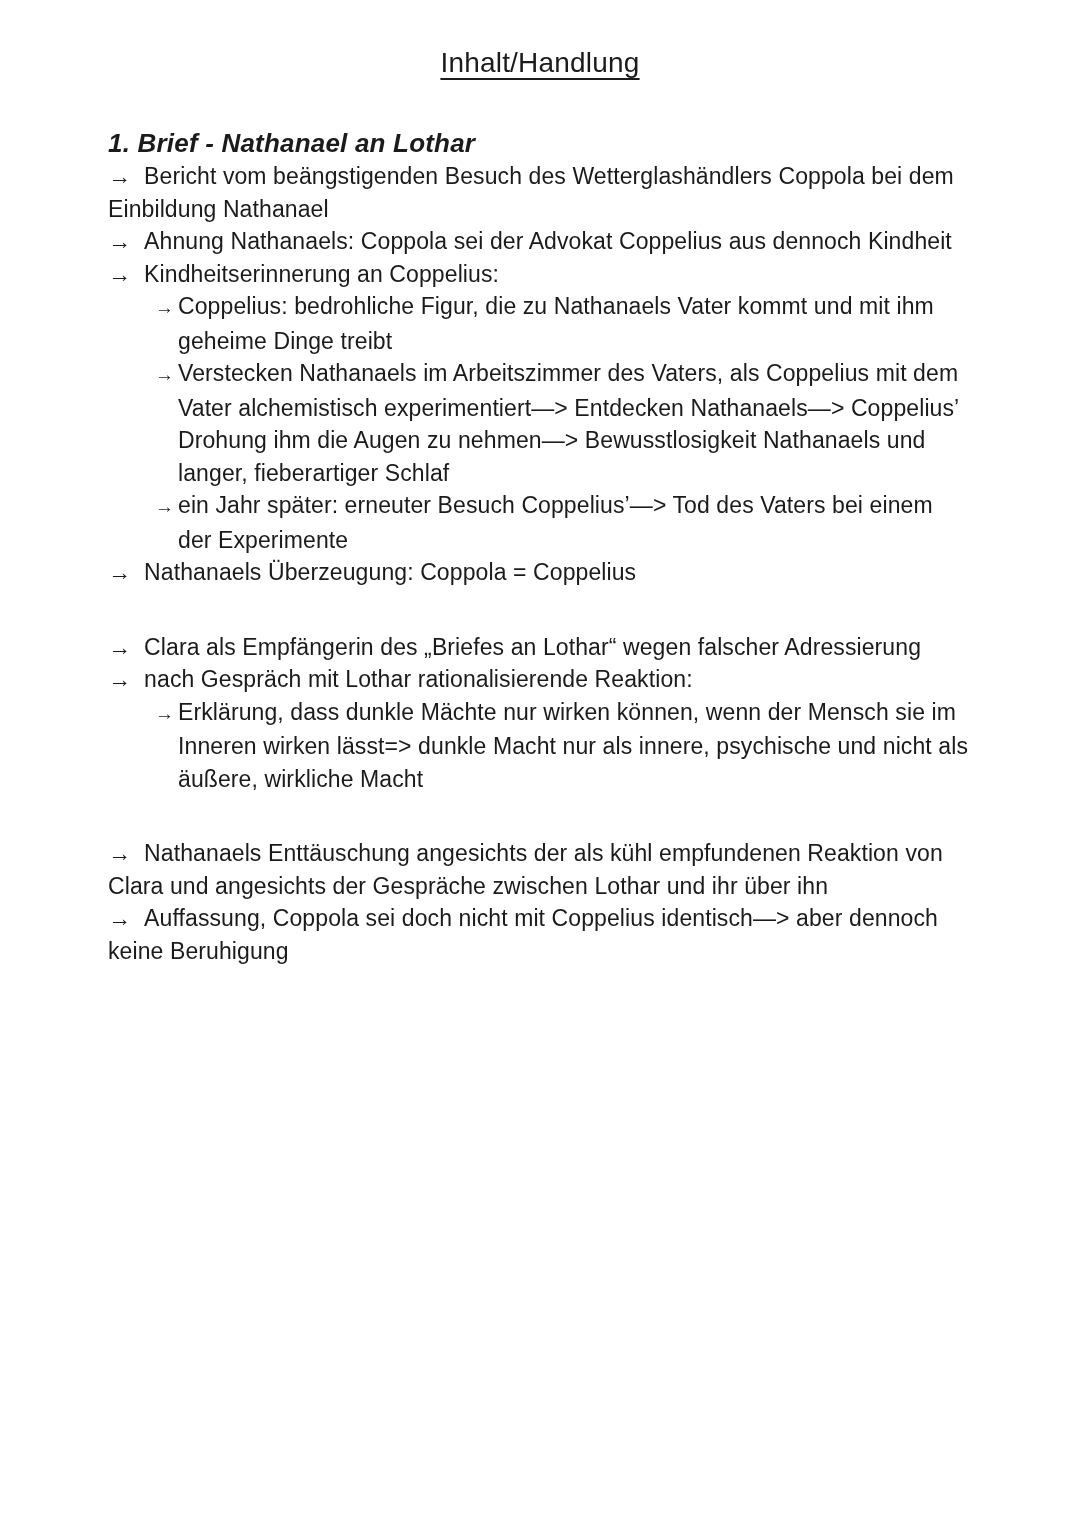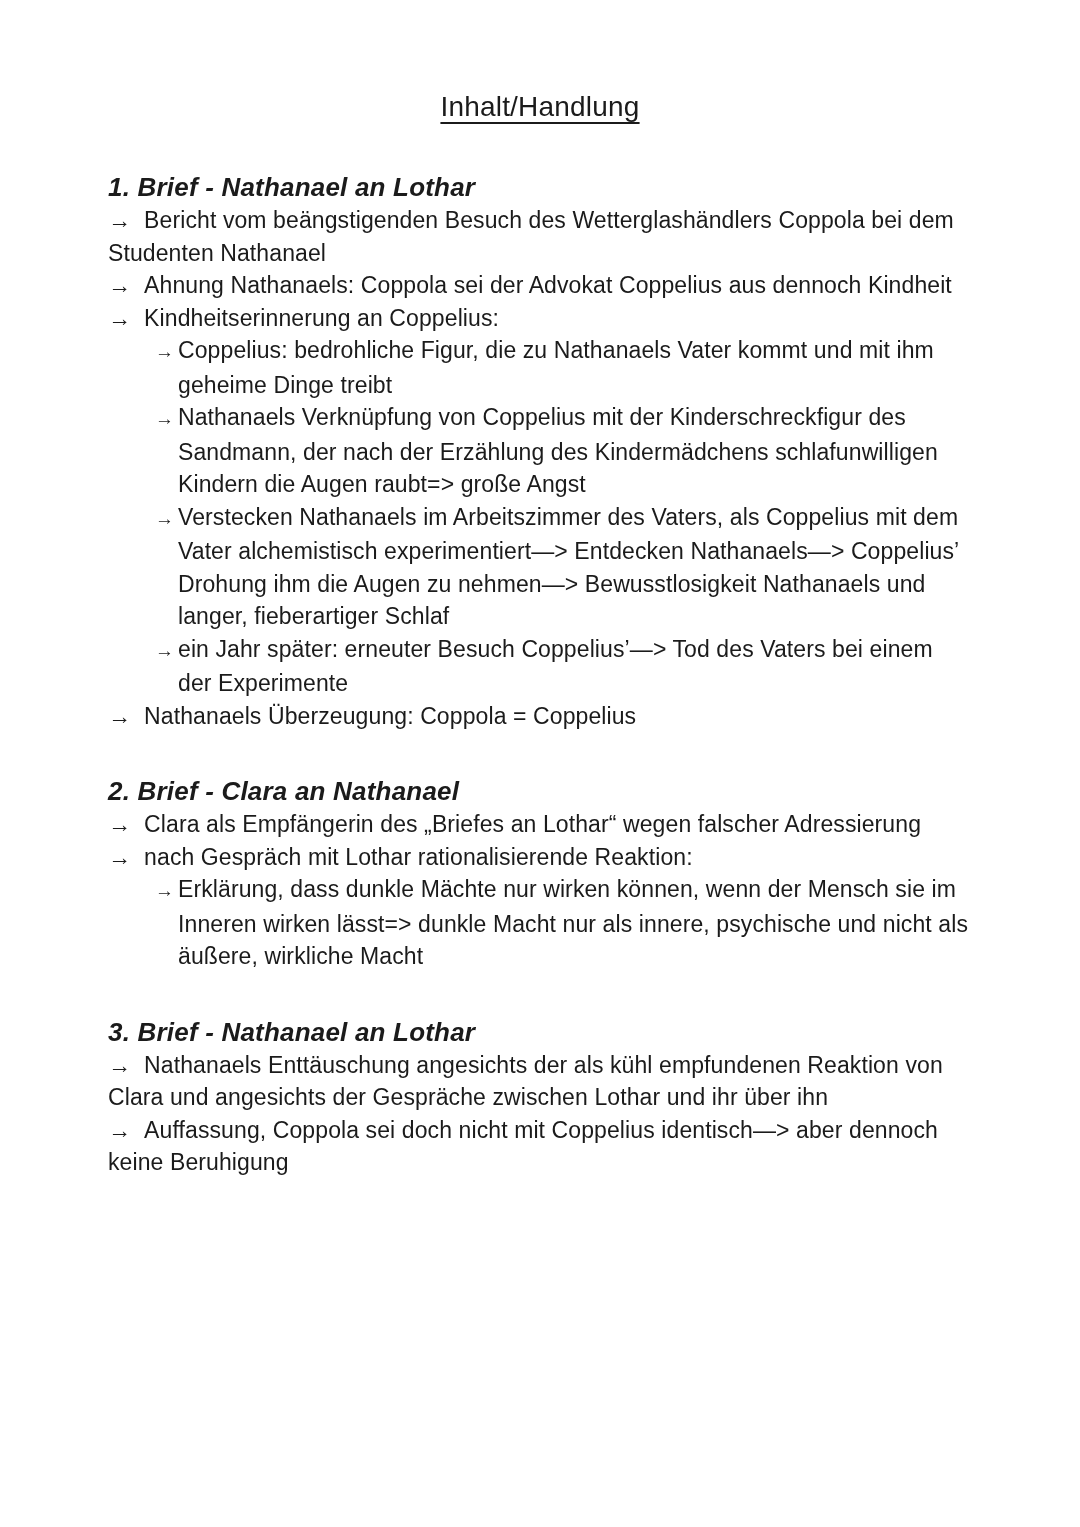--- a/index.html
+++ b/index.html
@@ -11,21 +11,21 @@
     width: 1080px;
     height: 1527px;
     font-family: "Liberation Sans", "DejaVu Sans", sans-serif;
     color: #1b1b1b;
     overflow: hidden;
   }
   .page {
     box-sizing: border-box;
     width: 1080px;
     height: 1177px;
-    padding: 88px 100px 0 100px;
+    padding: 44px 100px 0 100px;
     background: #ffffff;
   }
   .title {
     font-size: 28px;
     font-weight: 400;
     line-height: 38px;
     text-align: center;
     text-decoration: underline;
     text-decoration-thickness: 1.5px;
     text-underline-offset: 6px;
@@ -71,34 +71,31 @@
   }
 </style>
 </head>
 <body>
 
 <div class="page">
   <h1 class="title">Inhalt/Handlung</h1>
   <div id="content">
       <section class="letter">
         <h2 class="heading">1. Brief - Nathanael an Lothar</h2>
-        <p class="item l0"><span class="arrow">→</span><span>Bericht vom beängstigenden Besuch des Wetterglashändlers Coppola bei dem Studenten Nathanael</span></p>
+        <p class="item l0"><span class="arrow">→</span><span>Bericht vom beängstigenden Besuch des Wetterglashändlers Coppola bei dem Einbildung Nathanael</span></p>
         <p class="item l0"><span class="arrow">→</span><span>Ahnung Nathanaels: Coppola sei der Advokat Coppelius aus dennoch Kindheit</span></p>
         <p class="item l0"><span class="arrow">→</span><span>Kindheitserinnerung an Coppelius:</span></p>
         <p class="item l1"><span class="arrow">→</span><span>Coppelius: bedrohliche Figur, die zu Nathanaels Vater kommt und mit ihm geheime Dinge treibt</span></p>
-        <p class="item l1"><span class="arrow">→</span><span>Nathanaels Verknüpfung von Coppelius mit der Kinderschreckfigur des Sandmann, der nach der Erzählung des Kindermädchens schlafunwilligen Kindern die Augen raubt=&gt; große Angst</span></p>
         <p class="item l1"><span class="arrow">→</span><span>Verstecken Nathanaels im Arbeitszimmer des Vaters, als Coppelius mit dem Vater alchemistisch experimentiert—&gt; Entdecken Nathanaels—&gt; Coppelius’ Drohung ihm die Augen zu nehmen—&gt; Bewusstlosigkeit Nathanaels und langer, fieberartiger Schlaf</span></p>
         <p class="item l1"><span class="arrow">→</span><span>ein Jahr später: erneuter Besuch Coppelius’—&gt; Tod des Vaters bei einem der Experimente</span></p>
         <p class="item l0"><span class="arrow">→</span><span>Nathanaels Überzeugung: Coppola = Coppelius</span></p>
       </section>
       <section class="letter">
-        <h2 class="heading">2. Brief - Clara an Nathanael</h2>
         <p class="item l0"><span class="arrow">→</span><span>Clara als Empfängerin des „Briefes an Lothar“ wegen falscher Adressierung</span></p>
         <p class="item l0"><span class="arrow">→</span><span>nach Gespräch mit Lothar rationalisierende Reaktion:</span></p>
         <p class="item l1"><span class="arrow">→</span><span>Erklärung, dass dunkle Mächte nur wirken können, wenn der Mensch sie im Inneren wirken lässt=&gt; dunkle Macht nur als innere, psychische und nicht als äußere, wirkliche Macht</span></p>
       </section>
       <section class="letter">
-        <h2 class="heading">3. Brief - Nathanael an Lothar</h2>
         <p class="item l0"><span class="arrow">→</span><span>Nathanaels Enttäuschung angesichts der als kühl empfundenen Reaktion von Clara und angesichts der Gespräche zwischen Lothar und ihr über ihn</span></p>
         <p class="item l0"><span class="arrow">→</span><span>Auffassung, Coppola sei doch nicht mit Coppelius identisch—&gt; aber dennoch keine Beruhigung</span></p>
       </section>
     </div>
 </div>
 
 </body></html>

